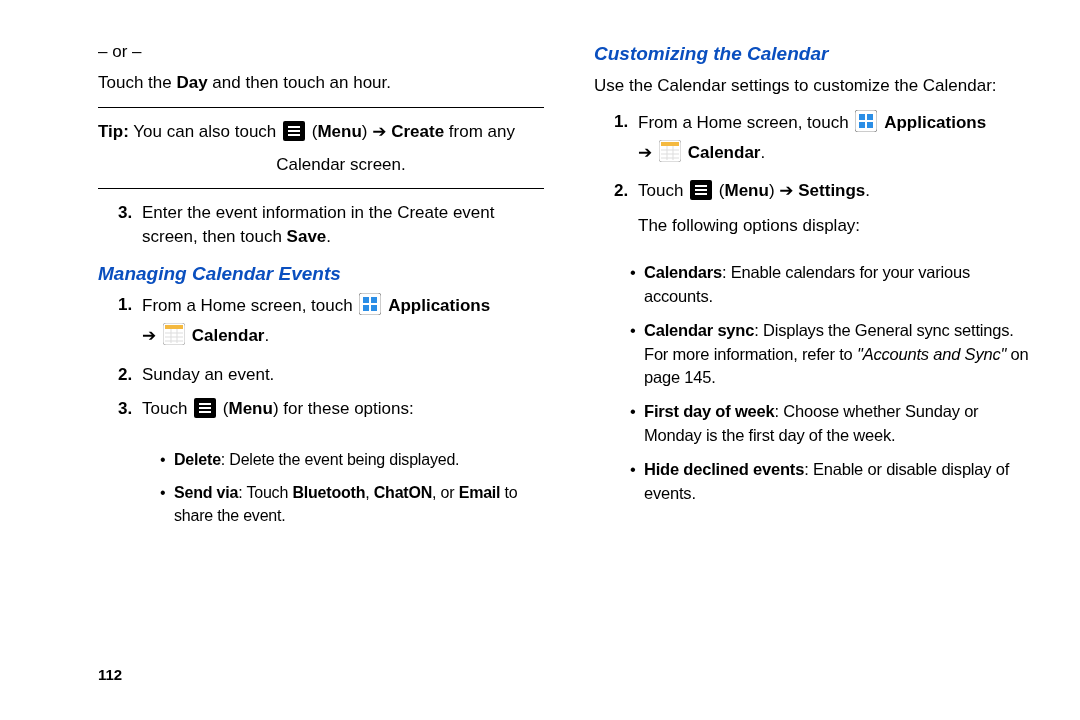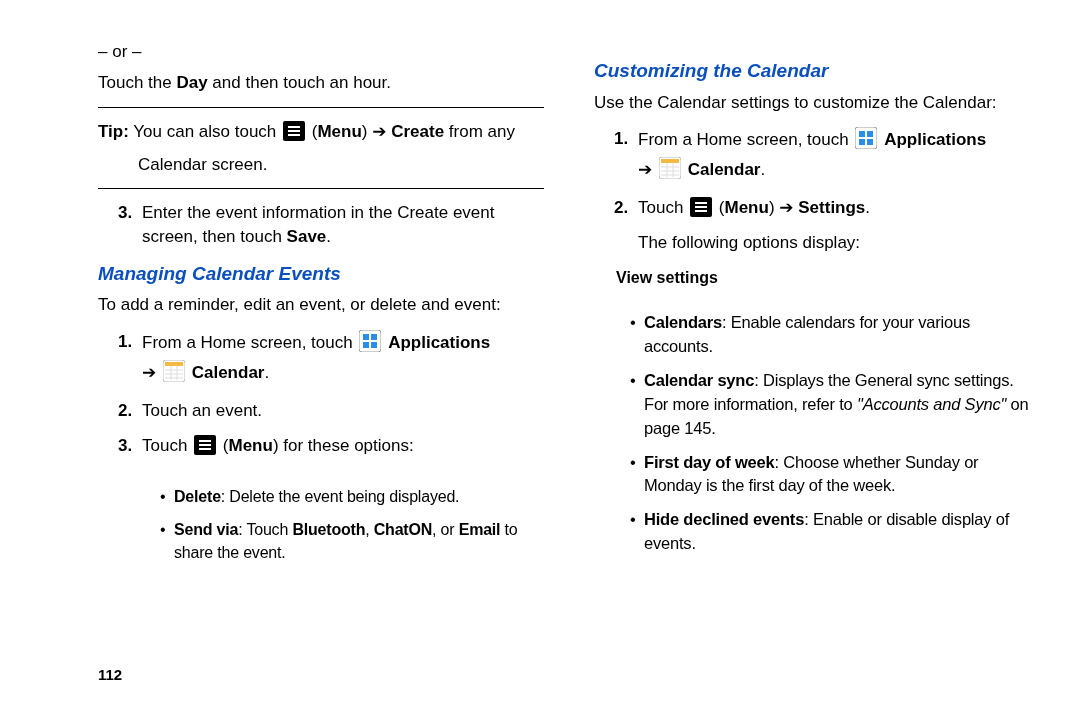--- a/index.html
+++ b/index.html
@@ -18,21 +18,21 @@
     position: relative;
   }
   .col {
     flex: 1 1 0;
     min-width: 0;
   }
   .or-line { margin-bottom: 6px; }
   .para { margin-bottom: 12px; }
   .hr { border: none; border-top: 1.5px solid #000; margin: 10px 0 12px 0; }
   .tip { margin-bottom: 4px; }
-  .tip-indent { padding-left: 40px; }
+  .tip-indent { padding-left: 40px; text-align: center; }
   .heading {
     color: #0a4fbf;
     font-weight: bold;
     font-style: italic;
     font-size: 19px;
     margin: 8px 0 6px 0;
   }
   .b { font-weight: bold; }
   .i { font-style: italic; }
   ol.num {
@@ -120,21 +120,20 @@
     <hr class="hr">
 
     <ol class="num">
       <li>
         <span class="num-marker">3.</span>
         <span>Enter the event information in the Create event screen, then touch </span><span class="b">Save</span><span>.</span>
       </li>
     </ol>
 
     <div class="heading">Managing Calendar Events</div>
-    <div class="para">To add a reminder, edit an event, or delete and event:</div>
 
     <ol class="num">
       <li>
         <span class="num-marker">1.</span>
         <span>From a Home screen, touch </span>
         <span class="icon">
           <svg width="22" height="22">
               <rect x="0" y="0" width="22" height="22" rx="3" fill="#fff" stroke="#999"></rect>
               <rect x="4" y="4" width="6" height="6" fill="#2b8ee6"></rect>
               <rect x="12" y="4" width="6" height="6" fill="#2b8ee6"></rect>
@@ -153,21 +152,21 @@
               <line x1="2" y1="14" x2="20" y2="14" stroke="#ddd"></line>
               <line x1="2" y1="18" x2="20" y2="18" stroke="#ddd"></line>
               <line x1="8" y1="6" x2="8" y2="20" stroke="#ddd"></line>
               <line x1="14" y1="6" x2="14" y2="20" stroke="#ddd"></line>
             </svg>
         </span>
         <span class="b">Calendar</span><span>.</span>
       </li>
       <li>
         <span class="num-marker">2.</span>
-        <span>Touch an event.</span>
+        <span>Sunday an event.</span>
       </li>
       <li>
         <span class="num-marker">3.</span>
         <span>Touch </span>
         <span class="icon">
           <svg width="22" height="20">
               <rect x="0" y="0" width="22" height="20" rx="2" fill="#000"></rect>
               <line x1="5" y1="6" x2="17" y2="6" stroke="#fff" stroke-width="2"></line>
               <line x1="5" y1="10" x2="17" y2="10" stroke="#fff" stroke-width="2"></line>
               <line x1="5" y1="14" x2="17" y2="14" stroke="#fff" stroke-width="2"></line>
@@ -178,21 +177,21 @@
           <li class="cond"><span class="b">Delete</span><span>: Delete the event being displayed.</span></li>
           <li class="cond"><span class="b">Send via</span><span>: Touch </span><span class="b">Bluetooth</span><span>, </span><span class="b">ChatON</span><span>, or </span><span class="b">Email</span><span> to share the event.</span></li>
         </ul>
       </li>
     </ol>
 
   </div>
 
   <div class="col sub16">
 
-    <div class="heading" style="margin-top:17px">Customizing the Calendar</div>
+    <div class="heading" style="margin-top:0">Customizing the Calendar</div>
     <div class="para">Use the Calendar settings to customize the Calendar:</div>
 
     <ol class="num">
       <li>
         <span class="num-marker">1.</span>
         <span>From a Home screen, touch </span>
         <span class="icon">
           <svg width="22" height="22">
               <rect x="0" y="0" width="22" height="22" rx="3" fill="#fff" stroke="#999"></rect>
               <rect x="4" y="4" width="6" height="6" fill="#2b8ee6"></rect>
@@ -226,21 +225,20 @@
               <line x1="5" y1="6" x2="17" y2="6" stroke="#fff" stroke-width="2"></line>
               <line x1="5" y1="10" x2="17" y2="10" stroke="#fff" stroke-width="2"></line>
               <line x1="5" y1="14" x2="17" y2="14" stroke="#fff" stroke-width="2"></line>
             </svg>
         </span>
         <span>(</span><span class="b">Menu</span><span>)</span><span class="arrow"></span><span class="b">Settings</span><span>.</span>
         <div style="margin-top:6px">The following options display:</div>
       </li>
     </ol>
 
-    <div class="sub-hdr">View settings</div>
 
     <ul class="sub" style="padding-left:36px">
       <li class="cond"><span class="b">Calendars</span><span>: Enable calendars for your various accounts.</span></li>
       <li class="cond"><span class="b">Calendar sync</span><span>: Displays the General sync settings. For more information, refer to </span><span class="i">"Accounts and Sync"</span><span>  on page 145.</span></li>
       <li class="cond"><span class="b">First day of week</span><span>: Choose whether Sunday or Monday is the first day of the week.</span></li>
       <li class="cond"><span class="b">Hide declined events</span><span>: Enable or disable display of events.</span></li>
     </ul>
 
   </div>
 

